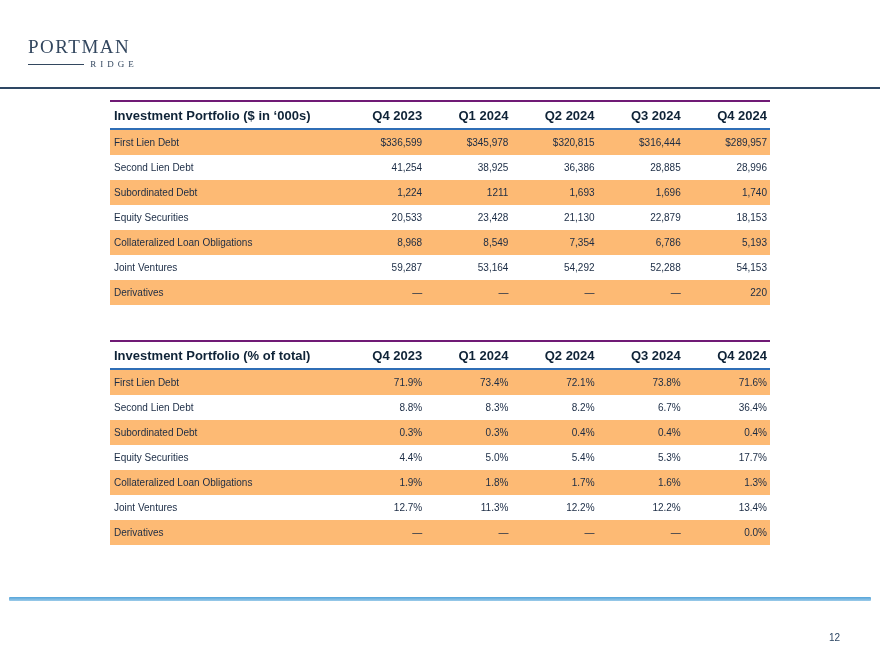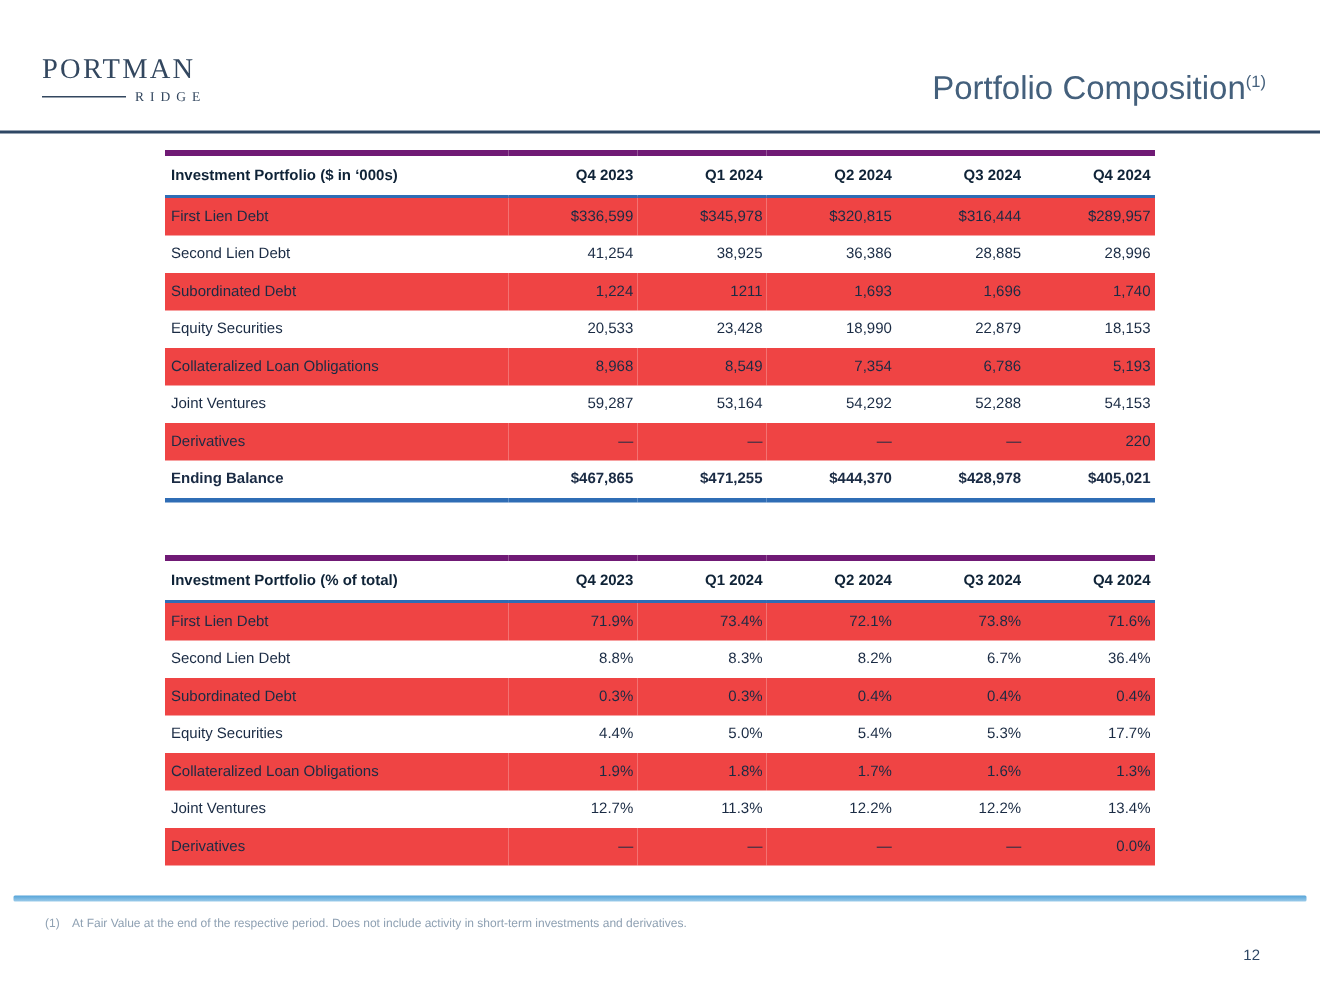--- a/index.html
+++ b/index.html
@@ -12,21 +12,21 @@
   }
   .slide { position:absolute; inset:0; }
 
   
   .logo { position:absolute; left:28px; top:36px; width:110px; }
   .logo-primary {
     font-family:"Liberation Serif", serif;
     font-size:19px; letter-spacing:1.5px;
     color:#33475f; white-space:nowrap;
   }
-  .logo-secondary-row { display:flex; align-items:center; justify-content:flex-start; margin-top:1px; width:110px; }
+  .logo-secondary-row { display:flex; align-items:center; justify-content:center; margin-top:1px; width:110px; }
   .logo-rule { flex:0 0 56px; height:1px; background:#33475f; margin-right:6px; }
   .logo-secondary {
     font-family:"Liberation Serif", serif;
     font-size:9px; letter-spacing:4px;
     color:#33475f;
   }
 
   
   .title {
     position:absolute; right:36px; top:46px; margin:0;
@@ -39,28 +39,28 @@
 
   
   .tables { position:absolute; top:100px; left:110px; width:660px; }
   table.fin-table {
     border-collapse:collapse; width:660px; table-layout:fixed;
     font-size:10px; color:#1a2b44;
   }
   .fin-table + .fin-table { margin-top:35px; }
   .fin-table th, .fin-table td { height:25px; padding:0 3px 0 0; text-align:right; vertical-align:middle; }
   .fin-table th {
-    height:26px; font-size:10px; color:#0f2337;
-    border-top:4px solid #701a75;
+    height:26px; font-size:13px; color:#0f2337;
+    border-top:2px solid #701a75;
     border-bottom:2px solid #2f6db5;
   }
   .fin-table th:first-child, .fin-table td:first-child {
     text-align:left; padding-left:4px; width:222px;
   }
-  .fin-table tr.stripe { background:#ef4444; }
+  .fin-table tr.stripe { background:#fdba74; }
   .fin-table tr.total-row td { font-weight:bold; border-bottom:3px solid #2f6db5; }
 
   
   .footer-rule {
     position:absolute; top:597px; left:9px; right:9px; height:4px;
     background:linear-gradient(#55a4d9, #9ccbe9);
     border-radius:1px;
   }
   .footnote { position:absolute; top:611px; left:30px; font-size:8px; color:#8fa1b3; }
   .fn-marker { display:inline-block; width:18px; }
@@ -72,21 +72,20 @@
 <div class="slide">
 
   <div class="logo">
     <div class="logo-primary">PORTMAN</div>
     <div class="logo-secondary-row">
       <span class="logo-rule"></span>
       <span class="logo-secondary">RIDGE</span>
     </div>
   </div>
 
-  <h1 class="title"><span>Portfolio Composition</span><sup>(1)</sup></h1>
 
   <div class="header-rule"></div>
 
   <div class="tables">
     <table class="fin-table">
         <thead>
           <tr>
             <th>Investment Portfolio ($ in ‘000s)</th>
             <th>Q4 2023</th>
             <th>Q1 2024</th>
@@ -117,21 +116,21 @@
             <td>1,224</td>
             <td>1211</td>
             <td>1,693</td>
             <td>1,696</td>
             <td>1,740</td>
           </tr>
           <tr>
             <td>Equity Securities</td>
             <td>20,533</td>
             <td>23,428</td>
-            <td>18,990</td>
+            <td>21,130</td>
             <td>22,879</td>
             <td>18,153</td>
           </tr>
           <tr class="stripe">
             <td>Collateralized Loan Obligations</td>
             <td>8,968</td>
             <td>8,549</td>
             <td>7,354</td>
             <td>6,786</td>
             <td>5,193</td>
@@ -145,28 +144,20 @@
             <td>54,153</td>
           </tr>
           <tr class="stripe">
             <td>Derivatives</td>
             <td>—</td>
             <td>—</td>
             <td>—</td>
             <td>—</td>
             <td>220</td>
           </tr>
-          <tr class="total-row">
-            <td>Ending Balance</td>
-            <td>$467,865</td>
-            <td>$471,255</td>
-            <td>$444,370</td>
-            <td>$428,978</td>
-            <td>$405,021</td>
-          </tr>
         </tbody>
       </table>
     <table class="fin-table">
         <thead>
           <tr>
             <th>Investment Portfolio (% of total)</th>
             <th>Q4 2023</th>
             <th>Q1 2024</th>
             <th>Q2 2024</th>
             <th>Q3 2024</th>
@@ -229,19 +220,16 @@
             <td>—</td>
             <td>—</td>
             <td>0.0%</td>
           </tr>
         </tbody>
       </table>
   </div>
 
   <div class="footer-rule"></div>
 
-  <div class="footnote">
-    <span class="fn-marker">(1)</span><span class="fn-text">At Fair Value at the end of the respective period. Does not include activity in short-term investments and derivatives.</span>
-  </div>
 
   <div class="page-number">12</div>
 
 </div>
 
 </body></html>

